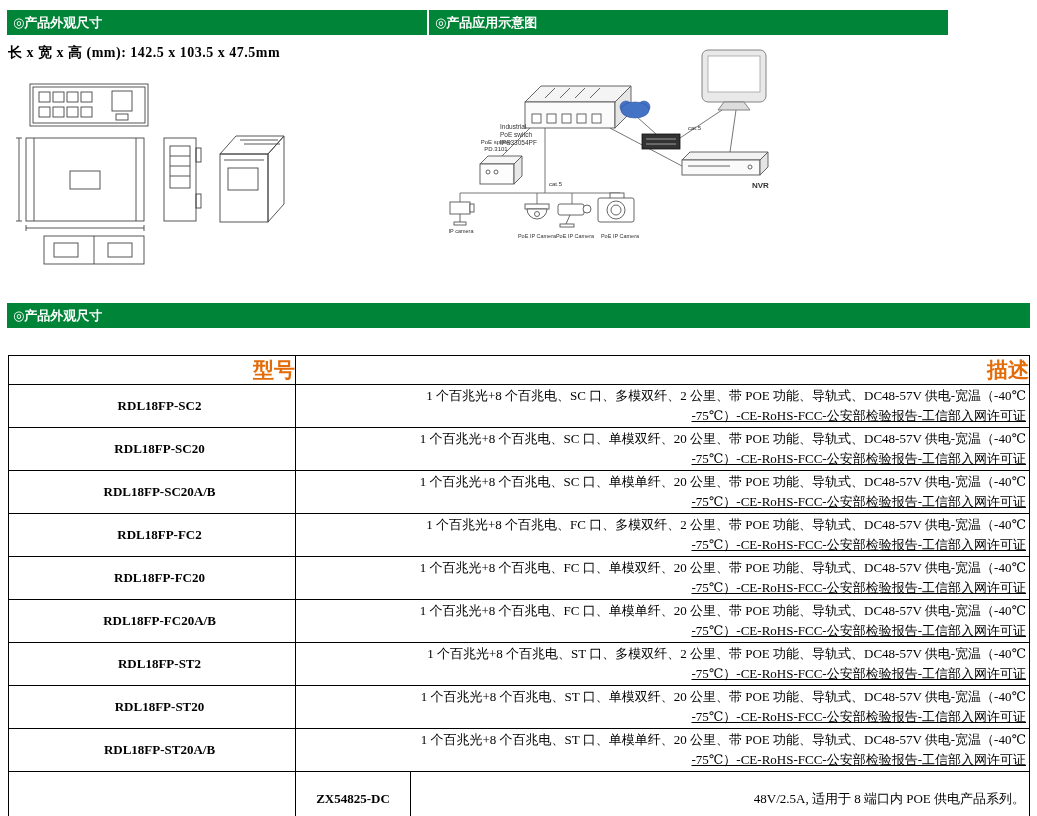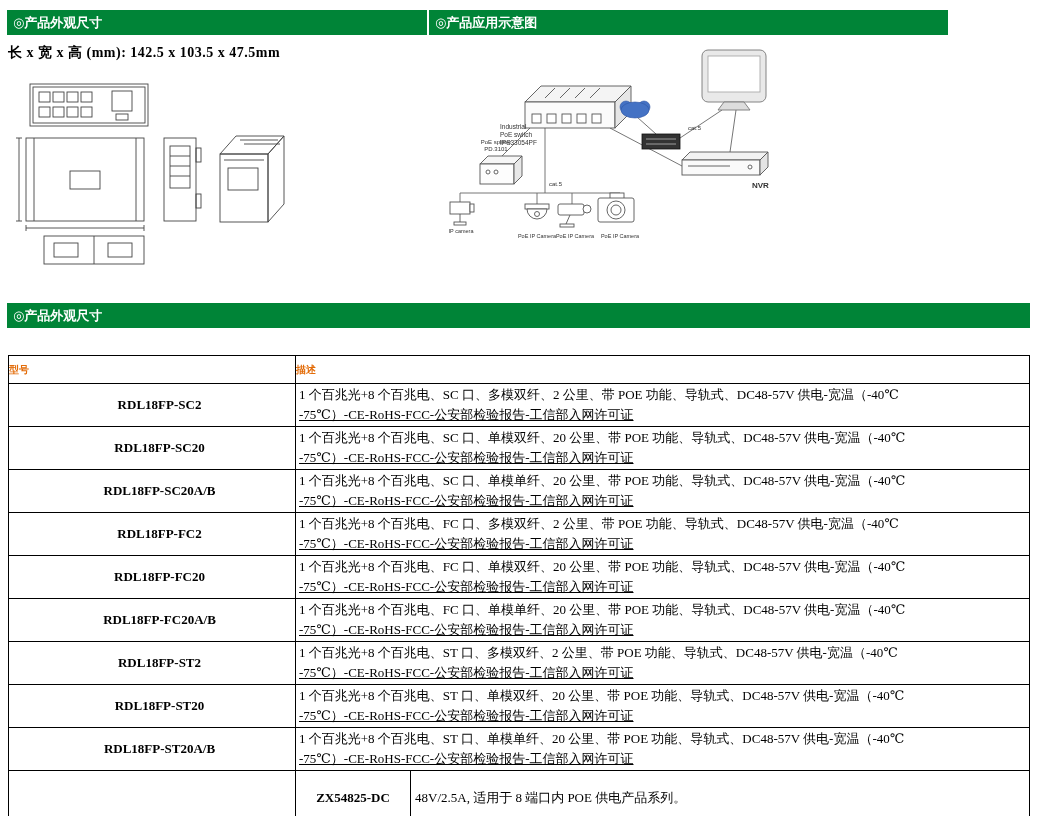--- a/index.html
+++ b/index.html
@@ -18,24 +18,24 @@
   .dims-label {
     position:absolute; left:8px; top:44px; font-weight:bold; font-size:14px;
     color:#000; letter-spacing:0.5px;
   }
 
   .dims-svg { position:absolute; left:12px; top:76px; }
   .app-svg { position:absolute; left:430px; top:36px; }
 
   .table-wrap { position:absolute; left:8px; top:355px; }
   table { border-collapse:collapse; table-layout:fixed; width:1021px; }
-  td { border:1px solid #000; padding:0; vertical-align:middle; }
+  td { border:1px solid #000; padding:0; vertical-align:middle;text-align:right; }
   tr.head-row { height:28px; }
   td.th {
-    text-align:left; font-weight:bold; font-size:10px; color:#e36c09;
+    text-align:right; font-weight:bold; font-size:21px; color:#e36c09;
   }
   tr.model-row { height:42px; }
   td.model { text-align:center; font-weight:bold; font-size:13px; color:#000;padding-left:15px; }
   td.desc { font-size:13px; line-height:20px; padding:1px 3px; color:#000; }
   td.desc .l2 { text-decoration:underline; }
   tr.adapter-row { height:25px; }
   td.adapter-label { text-align:center; font-weight:bold; font-size:14px; color:#e36c09; }
   td.code { text-align:center; font-weight:bold; font-size:13px; }
   td.adesc { font-size:13px; padding:18px 4px; }
 

